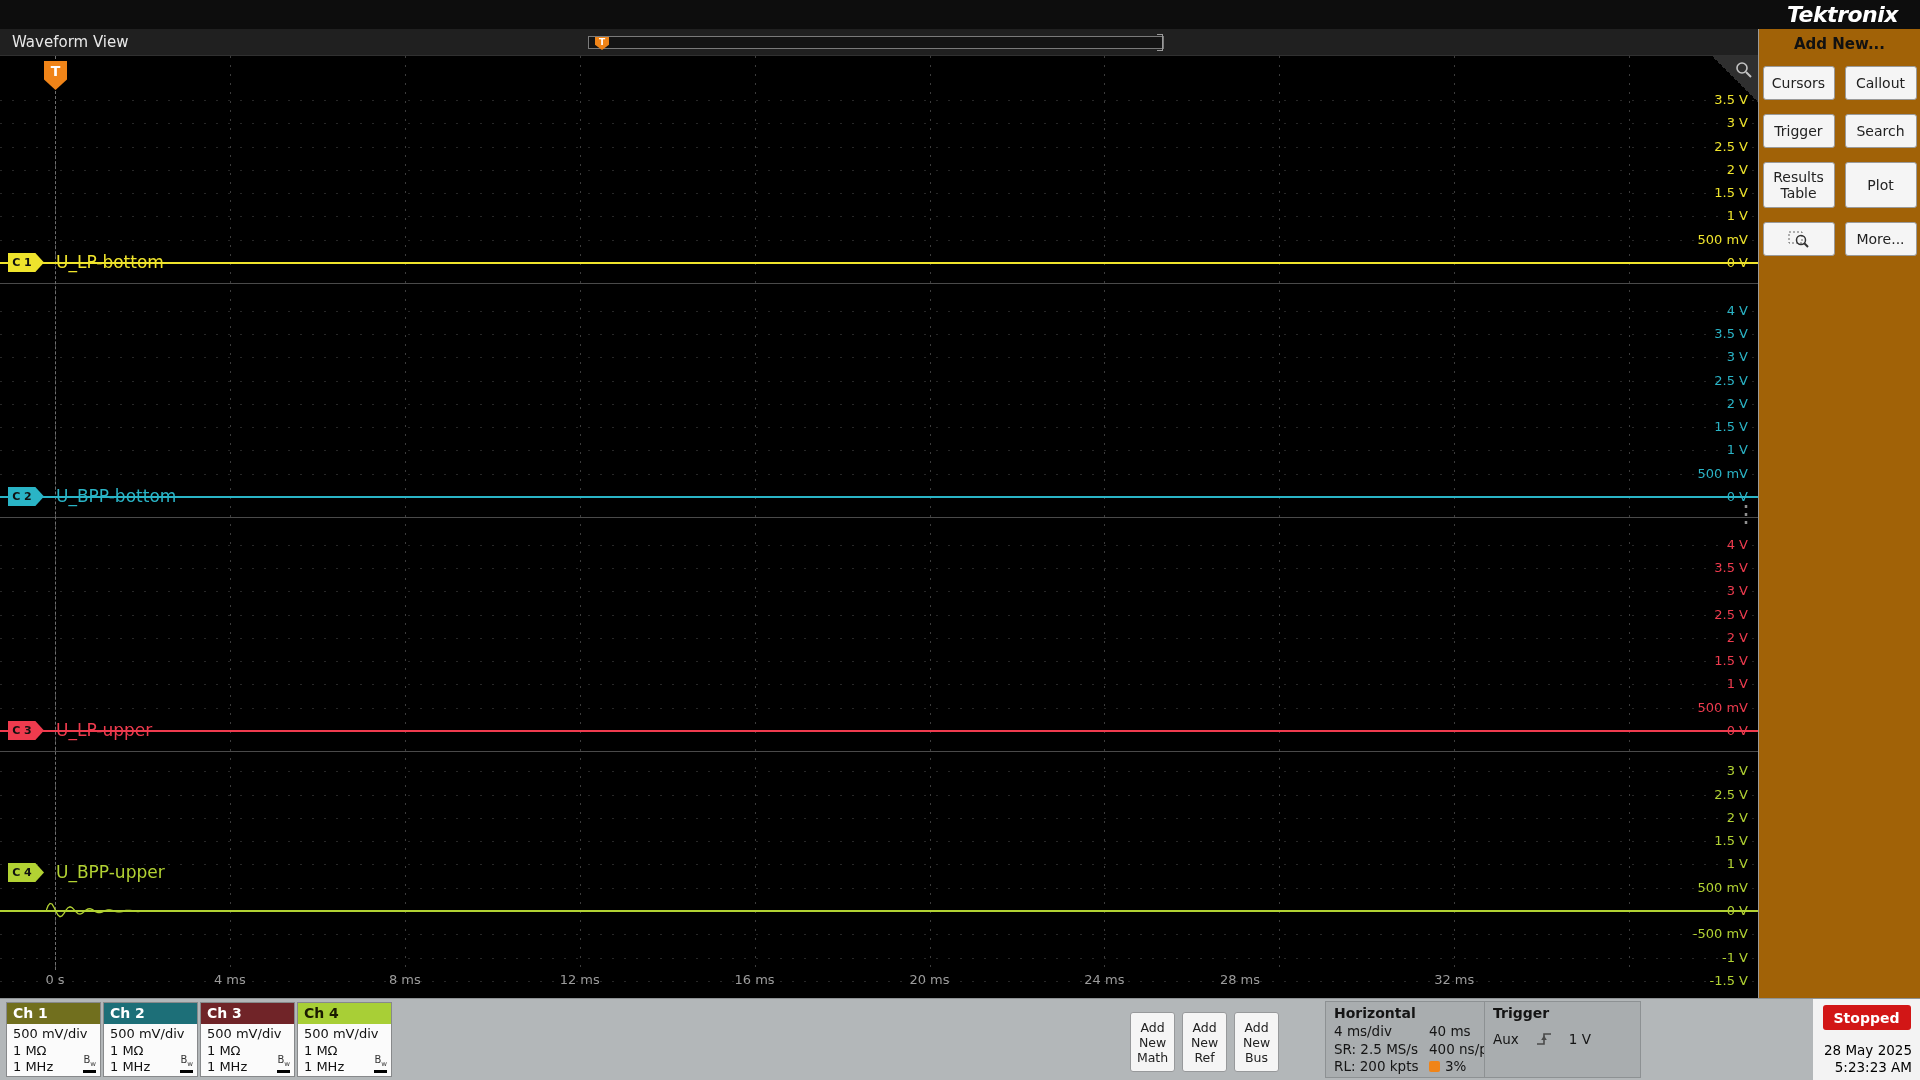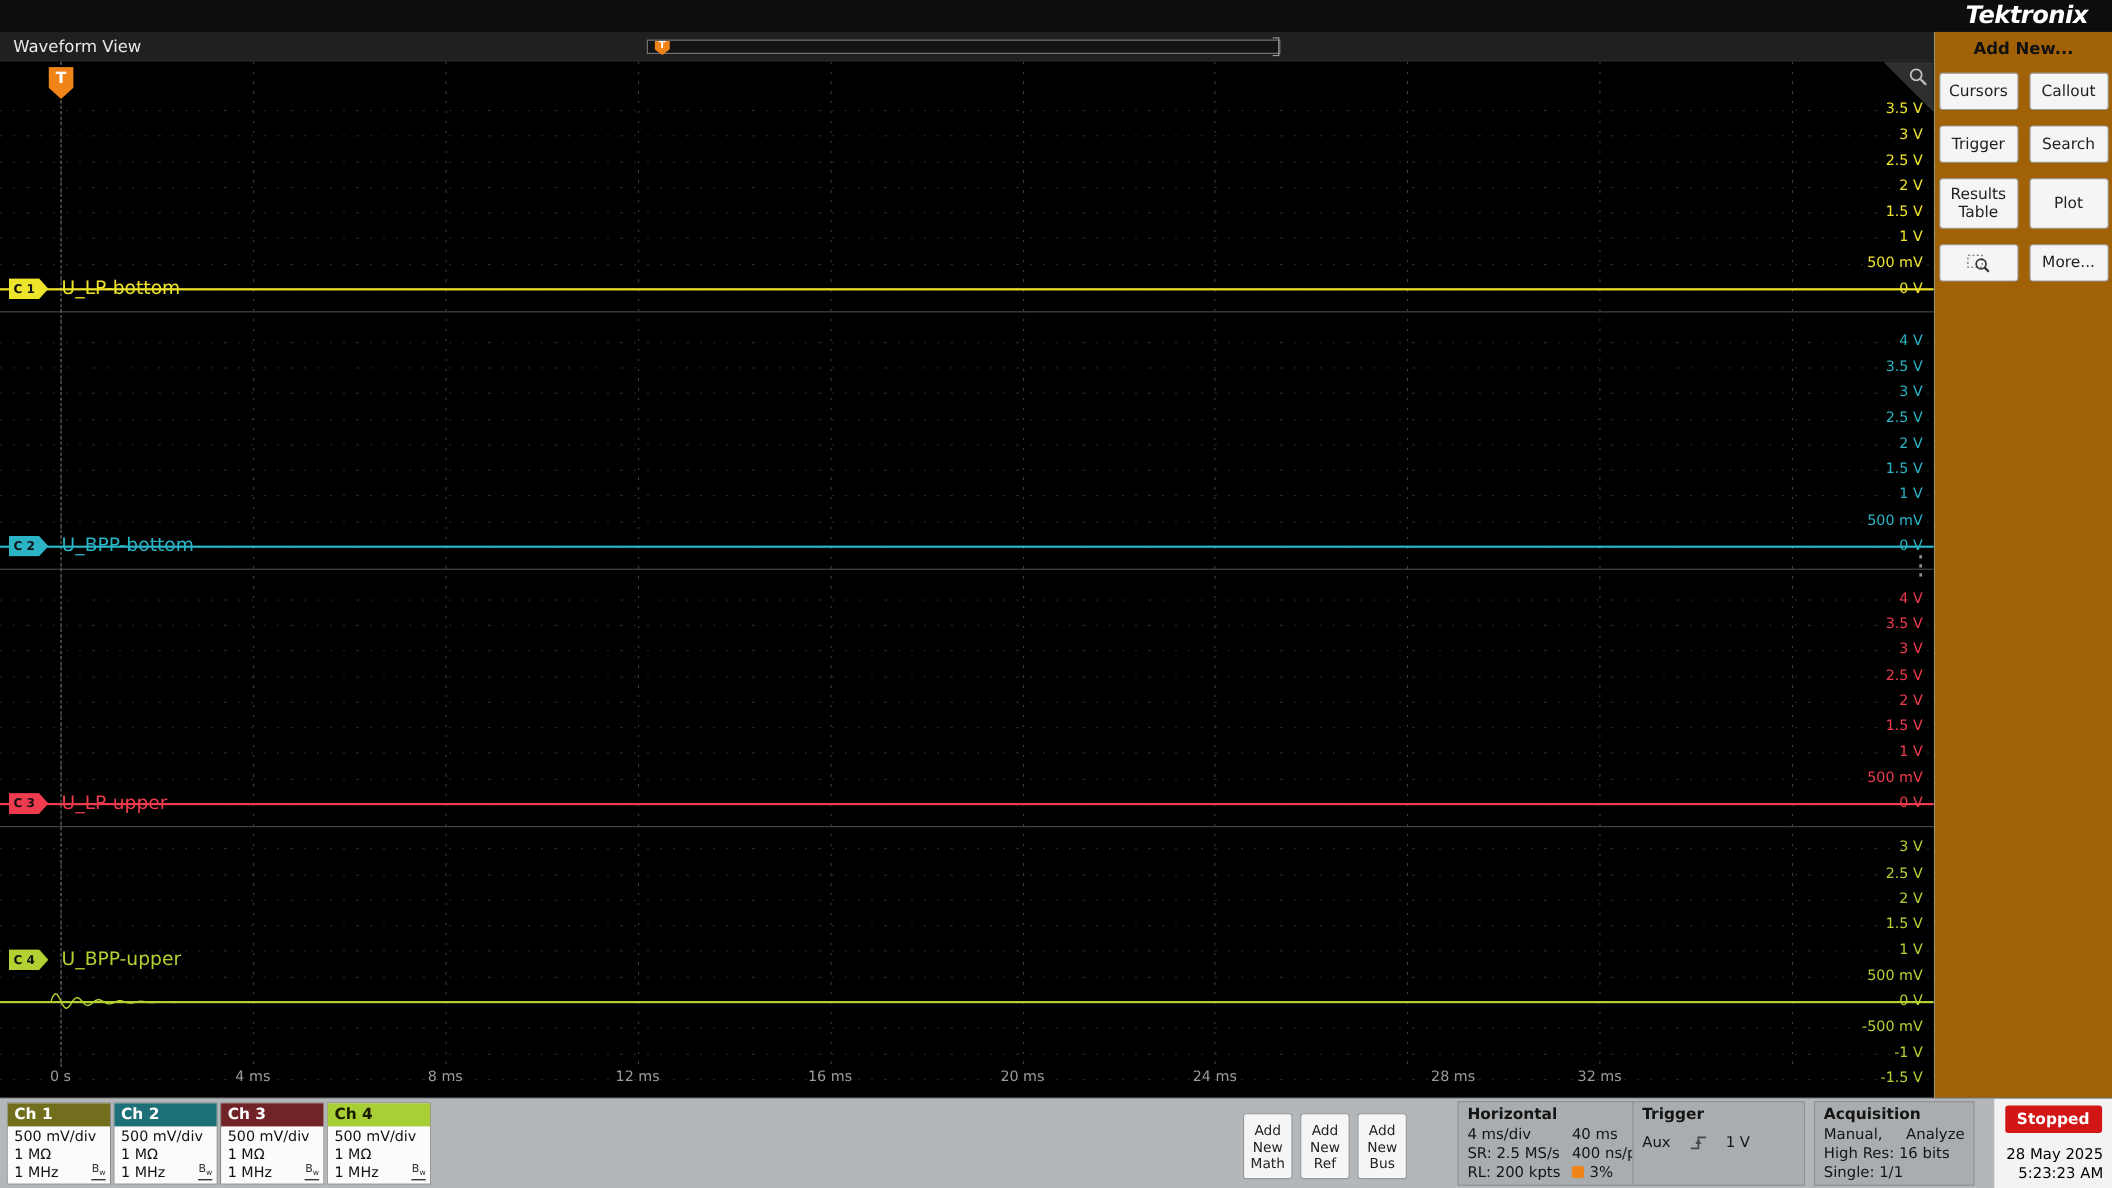--- a/index.html
+++ b/index.html
@@ -48,21 +48,21 @@
   .sb-grid{display:grid;grid-template-columns:72px 72px;grid-template-rows:34px 34px 46px 34px;gap:14px 10px;justify-content:center;}
   .sb-btn{background:#f5f5f5;border:1px solid #9a9a9a;border-radius:3px;font-size:14px;color:#222;
     display:flex;align-items:center;justify-content:center;text-align:center;font-family:inherit;line-height:16px;padding:2px;cursor:default;}
 
   
   .bottombar{position:relative;height:82px;background:#b3b7b9;border-top:1px solid #8e9294;}
   .cb-row{position:absolute;left:6px;top:3px;display:flex;gap:2px;}
   .cbadge{width:95px;height:75px;background:#fbfbfb;border:1px solid #87898b;position:relative;}
   .cb-head{height:21px;font-size:14px;font-weight:bold;line-height:21px;padding-left:6px;}
   .cb-body{padding:2px 6px 0;font-size:13px;color:#111;line-height:16.5px;}
-  .bw-tag{position:absolute;right:4px;bottom:3px;font-size:10px;color:#333;border-bottom:1px solid #000000;line-height:11px;}
+  .bw-tag{position:absolute;right:4px;bottom:3px;font-size:10px;color:#333;border-bottom:3px solid #000000;line-height:11px;}
   .bw-tag sub{font-size:7px;}
   .add-row{position:absolute;left:1130px;top:13px;display:flex;gap:7px;}
   .add-btn{width:45px;height:60px;background:#f5f5f5;border:1px solid #97999b;border-radius:3px;font-size:12.5px;
     line-height:15px;color:#222;text-align:center;display:flex;align-items:center;justify-content:center;padding:20px;font-family:inherit;}
   .panel{position:absolute;top:2px;height:77px;background:#a9adaf;border:1px solid #8d9193;padding:3px 8px;color:#141414;}
   .p-title{font-size:14px;font-weight:bold;margin-bottom:2px;}
   .p-grid{display:grid;grid-template-columns:1fr 86px;font-size:13.5px;line-height:17.5px;}
   #panel-horizontal{left:1277px;width:199px;margin-left:48px;}
   #panel-trigger{left:1484px;width:157px;}
   #panel-acquisition{left:1649px;width:146px;}
@@ -204,21 +204,21 @@
           <svg width="130" height="28" class="noise-svg" style="left: 46px; top: 841px;">
             <polyline points="0,14.0 2,8.9 4,6.4 6,7.0 8,10.3 10,14.6 12,18.1 14,19.7 16,18.9 18,16.4 20,13.2 22,10.7 24,9.8 26,10.6 28,12.6 30,14.9 32,16.6 34,17.1 36,16.4 38,14.8 40,13.1 42,12.0 44,11.7 46,12.4 48,13.6 50,14.8 52,15.6 54,15.6 56,15.1 58,14.2 60,13.3 62,12.8 64,12.8 66,13.3 68,13.9 70,14.6 72,14.9 74,14.8 76,14.5 78,14.0 80,13.5 82,13.3 84,13.4 86,13.7 88,14.1 90,14.4 92,14.5 94,14.4 96,14.2 98,13.9 100,13.7 102,13.6 104,13.7 106,13.9 108,14.1 110,14.2 112,14.3 114,14.2 116,14.1 118,13.9 120,13.8 122,13.8 124,13.9 126,14.0" fill="none" stroke="#b2d233" stroke-width="1.3"></polyline>
           </svg>
           <div class="tlabel" style="left: 55px;">0 s</div>
           <div class="tlabel" style="left: 229.9px;">4 ms</div>
           <div class="tlabel" style="left: 404.8px;">8 ms</div>
           <div class="tlabel" style="left: 579.7px;">12 ms</div>
           <div class="tlabel" style="left: 754.6px;">16 ms</div>
           <div class="tlabel" style="left: 929.5px;">20 ms</div>
           <div class="tlabel" style="left: 1104.4px;">24 ms</div>
-          <div class="tlabel" style="left: 1321px;">28 ms</div>
+          <div class="tlabel" style="left: 1240px;">28 ms</div>
           <div class="tlabel" style="left: 1454.2px;">32 ms</div>
           <div class="tlabel" style="left: 1629.1px; margin-top: 27px;">36 ms</div>
         </div>
 
     </div>
 
     <aside class="sidebar">
       <div class="sb-title">Add New...</div>
       <div class="sb-grid" id="sb-grid">
           <button class="sb-btn">Cursors</button>
@@ -301,29 +301,20 @@
       <div class="trig-row">
         <span>Aux</span>
         <svg width="18" height="18" viewBox="0 0 18 18">
           <path d="M2 14 H9 V4 H16" fill="none" stroke="#4a4a4a" stroke-width="1.6"></path>
           <path d="M6.2 10 L9 5.5 L11.8 10 Z" fill="#4a4a4a"></path>
         </svg>
         <span>1 V</span>
       </div>
     </section>
 
-    <section class="panel" id="panel-acquisition">
-      <div class="p-title">Acquisition</div>
-      <div class="acq-row1">
-        <span>Manual,</span>
-        <span>Analyze</span>
-      </div>
-      <div class="acq-line">High Res: 16 bits</div>
-      <div class="acq-line">Single: 1/1</div>
-    </section>
 
     <div class="status-panel">
       <button class="stopped" id="stopped-btn" style="background: rgb(210, 22, 22);">Stopped</button>
       <div class="dt">
         <div>28 May 2025</div>
         <div>5:23:23 AM</div>
       </div>
     </div>
   </footer>
 </div>

